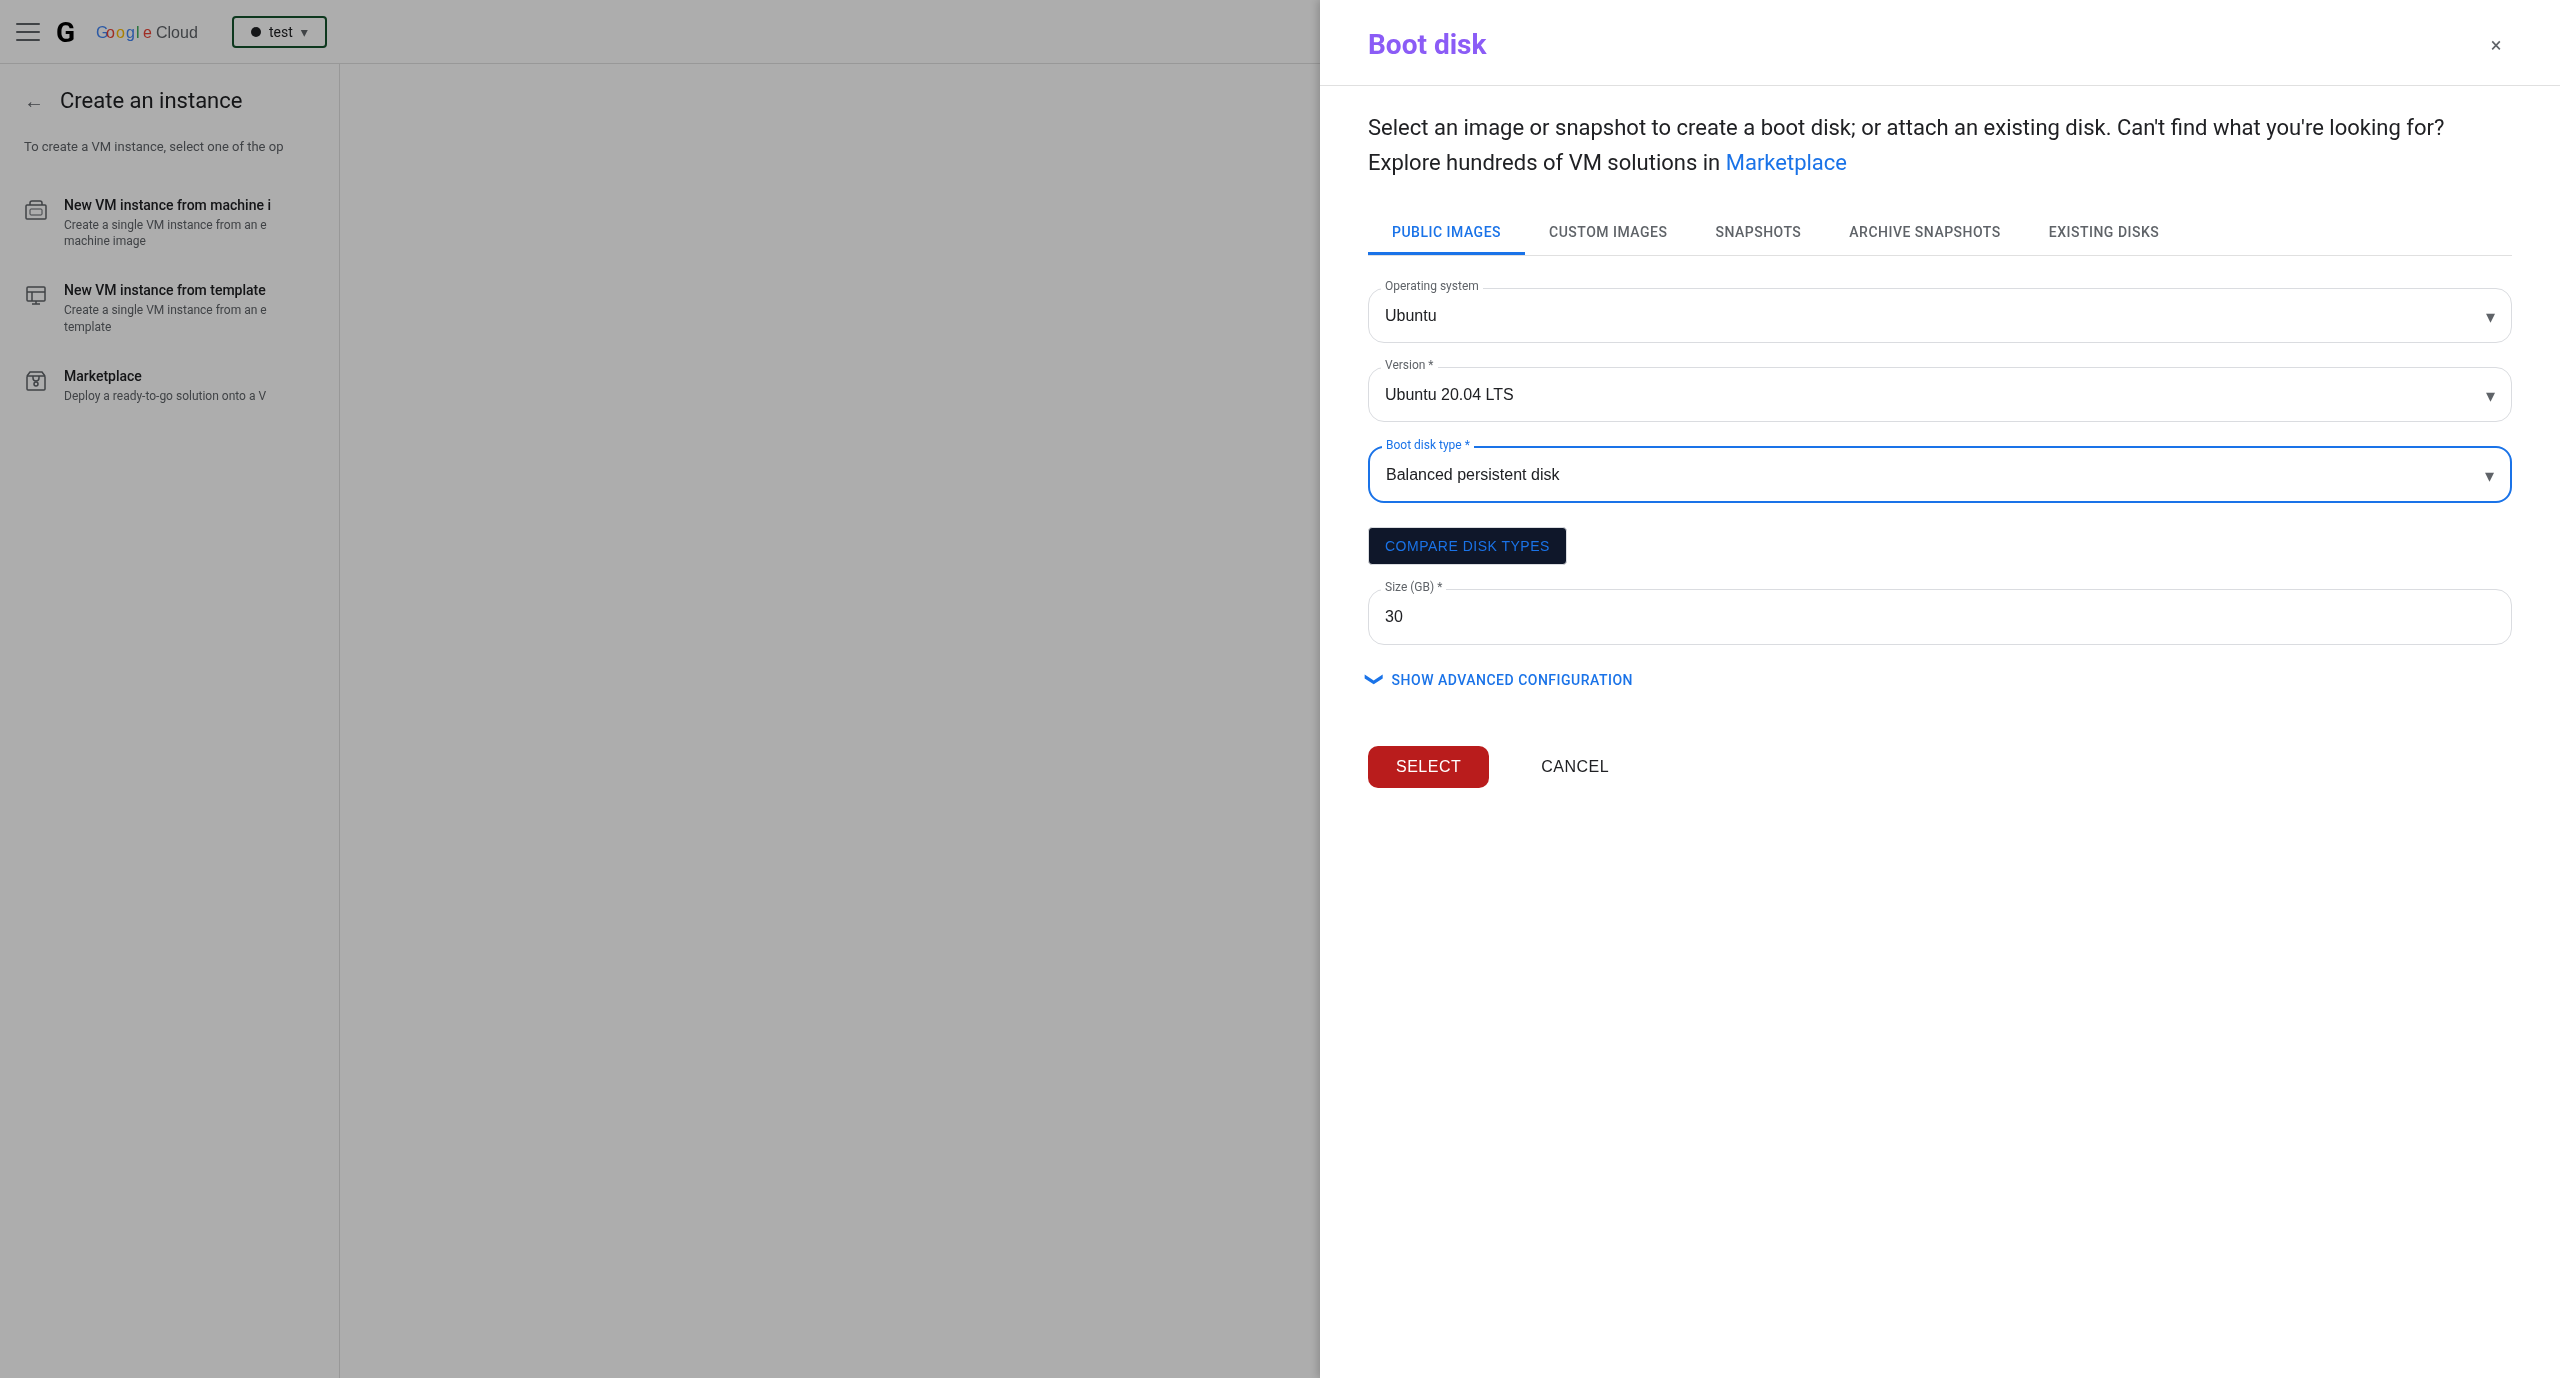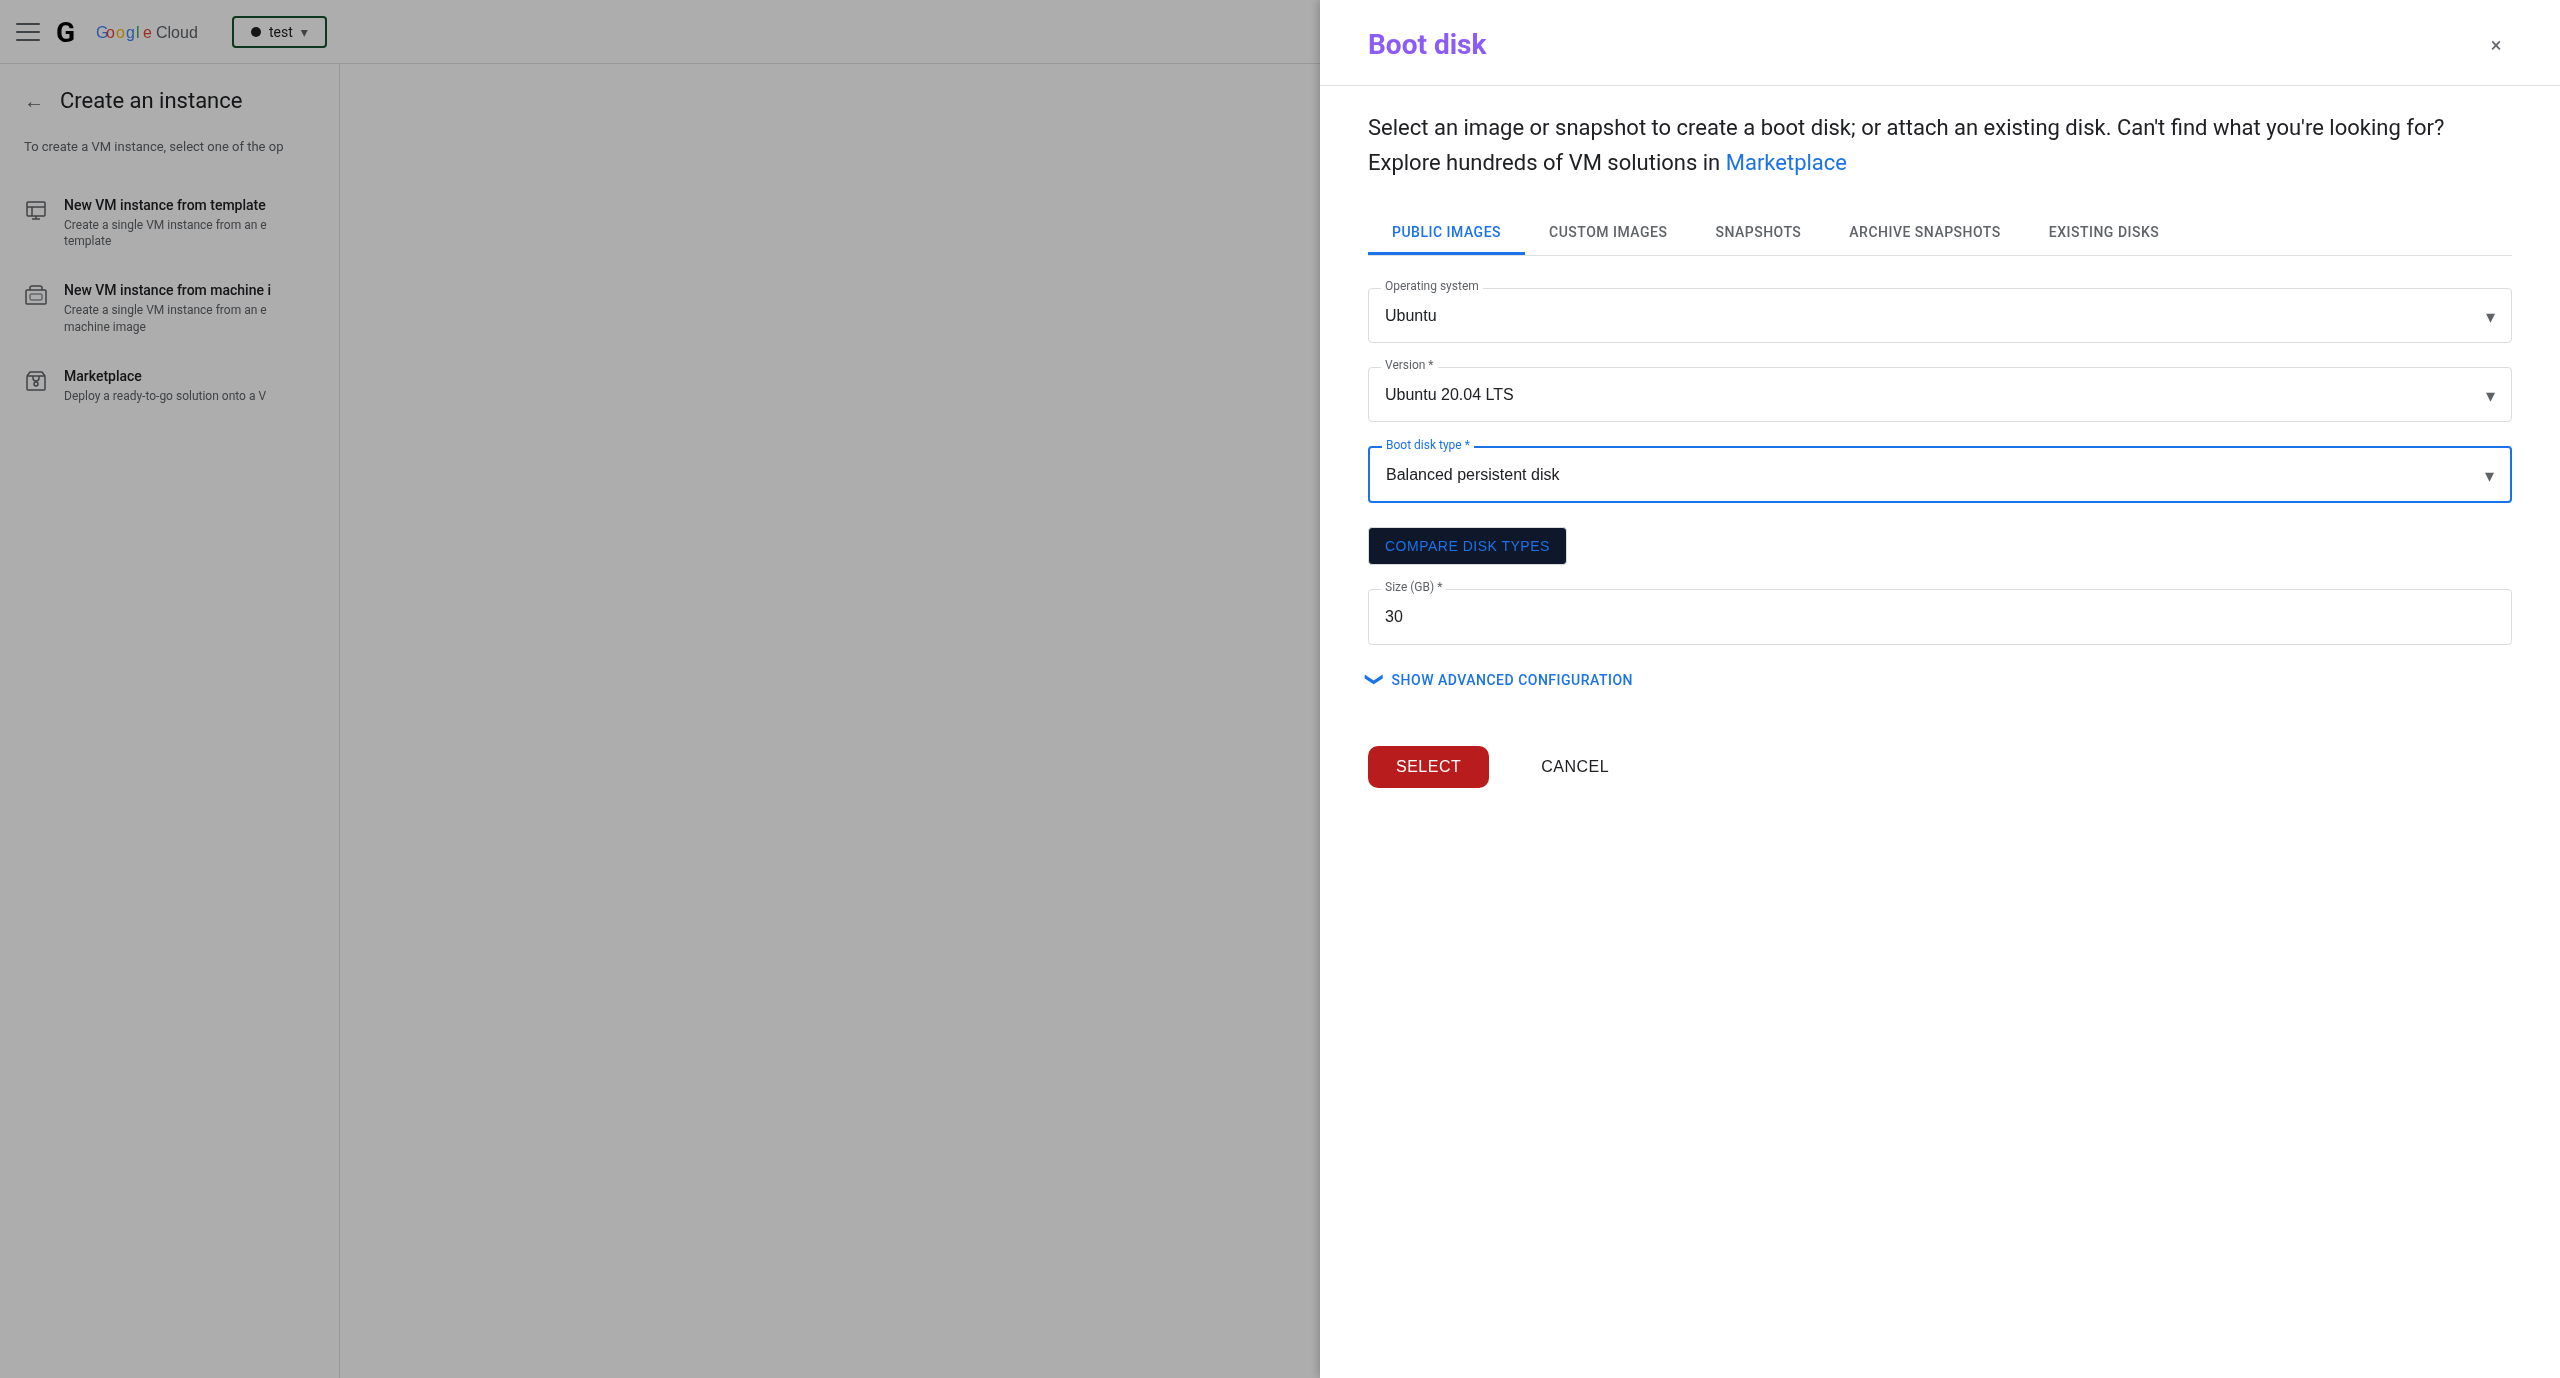--- a/index.html
+++ b/index.html
@@ -241,21 +241,21 @@
     }
 
     
     .form-group {
       margin-bottom: 24px;
     }
 
     .field-wrapper {
       position: relative;
       border: 1px solid #dadce0;
-      border-radius: 4px;
+      border-radius: 16px;
       padding: 0;
     }
 
     .field-wrapper.focused {
       border: 2px solid #1a73e8;
     }
 
     .field-label {
       position: absolute;
       top: -10px;
@@ -418,42 +418,42 @@
   <div class="sidebar-title">
     <span class="back-arrow">←</span>
     <span>Create an instance</span>
   </div>
   <div class="sidebar-subtitle">To create a VM instance, select one of the op</div>
 
 
   <div class="sidebar-item">
     <div class="sidebar-item-icon">
       <svg width="24" height="24" viewBox="0 0 24 24" fill="none">
+        <rect x="2" y="6" width="20" height="14" rx="1" stroke="#5f6368" stroke-width="1.5"></rect>
+        <path d="M6 6V4a2 2 0 0 1 2-2h8a2 2 0 0 1 2 2v2" stroke="#5f6368" stroke-width="1.5"></path>
+        <rect x="6" y="10" width="12" height="6" rx="1" stroke="#5f6368" stroke-width="1"></rect>
+      </svg>
+    </div>
+    <div class="sidebar-item-content">
+      <div class="sidebar-item-title">New VM instance from machine i</div>
+      <div class="sidebar-item-desc">Create a single VM instance from an e machine image</div>
+    </div>
+  </div>
+
+  <div class="sidebar-item">
+    <div class="sidebar-item-icon">
+      <svg width="24" height="24" viewBox="0 0 24 24" fill="none">
         <rect x="3" y="3" width="18" height="14" rx="1" stroke="#5f6368" stroke-width="1.5"></rect>
         <path d="M3 8h18M8 8v9" stroke="#5f6368" stroke-width="1.5"></path>
         <path d="M8 20h8M12 17v3" stroke="#5f6368" stroke-width="1.5"></path>
       </svg>
     </div>
     <div class="sidebar-item-content">
       <div class="sidebar-item-title">New VM instance from template</div>
       <div class="sidebar-item-desc">Create a single VM instance from an e template</div>
-    </div>
-  </div>
-
-  <div class="sidebar-item">
-    <div class="sidebar-item-icon">
-      <svg width="24" height="24" viewBox="0 0 24 24" fill="none">
-        <rect x="2" y="6" width="20" height="14" rx="1" stroke="#5f6368" stroke-width="1.5"></rect>
-        <path d="M6 6V4a2 2 0 0 1 2-2h8a2 2 0 0 1 2 2v2" stroke="#5f6368" stroke-width="1.5"></path>
-        <rect x="6" y="10" width="12" height="6" rx="1" stroke="#5f6368" stroke-width="1"></rect>
-      </svg>
-    </div>
-    <div class="sidebar-item-content">
-      <div class="sidebar-item-title">New VM instance from machine i</div>
-      <div class="sidebar-item-desc">Create a single VM instance from an e machine image</div>
     </div>
   </div>
 
   <div class="sidebar-item">
     <div class="sidebar-item-icon">
       <svg width="24" height="24" viewBox="0 0 24 24" fill="none">
         <path d="M3 6l3-4h12l3 4" stroke="#5f6368" stroke-width="1.5"></path>
         <rect x="3" y="6" width="18" height="14" rx="1" stroke="#5f6368" stroke-width="1.5"></rect>
         <path d="M9 6v2a3 3 0 0 0 6 0V6" stroke="#5f6368" stroke-width="1.5"></path>
         <circle cx="12" cy="14" r="2" stroke="#5f6368" stroke-width="1.5"></circle>

